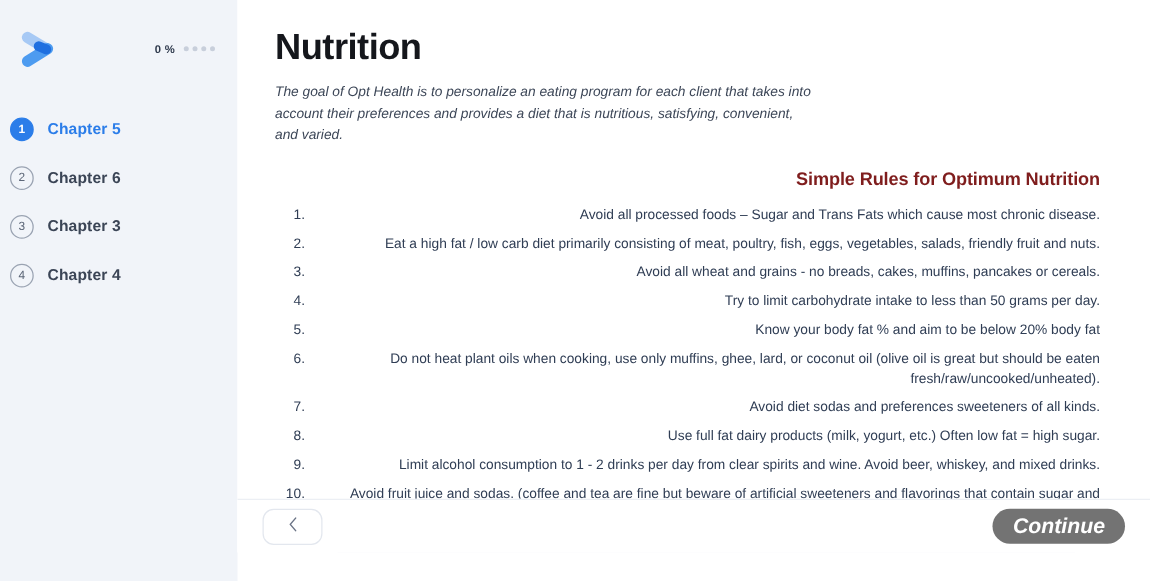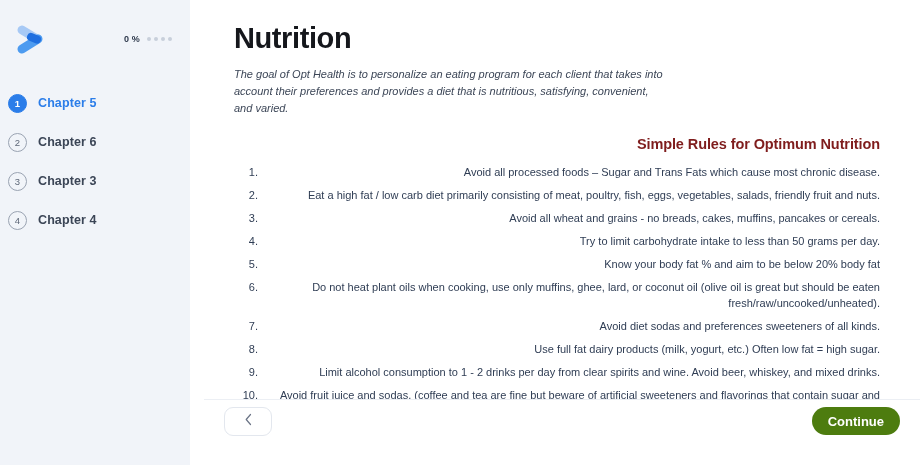--- a/index.html
+++ b/index.html
@@ -90,21 +90,20 @@
     letter-spacing: .1px;
   }
   .chapter.active .chapter-label { color: #2b7de9; }
 
   
   .main {
     flex: 1;
     position: relative;
     background: #ffffff;
     height: 442px;
-    margin-left: 14px;
   }
   .content {
     padding: 22px 40px 0 30px;
     height: 422px;
     overflow: hidden;
   }
   .page-title {
     font-size: 29px;
     font-weight: bold;
     color: #15171c;
@@ -169,32 +168,33 @@
     background: #ffffff;
     display: flex;
     align-items: center;
     justify-content: center;
     cursor: pointer;
   }
   .continue-btn {
     margin-left: auto;
     min-width: 78px;
     height: 28px;
-    background: #4d7c0f;
+    background: #737373;
     border: none;
     border-radius: 14px;
     color: #ffffff;
-    font-size: 13px;
+    font-size: 17px;
     font-weight: bold;
     font-family: "Liberation Sans", sans-serif;
     display: flex;
     align-items: center;
     justify-content: center;
     padding: 0 16px;
     cursor: pointer;
+    font-style: italic;
   }
   .bottom-sheen {
     position: absolute;
     left: 80px; right: 60px; bottom: 0;
     height: 7px;
     background: #f7f8fa;
     border-radius: 4px 4px 0 0;
     pointer-events: none;
   }
 </style>

